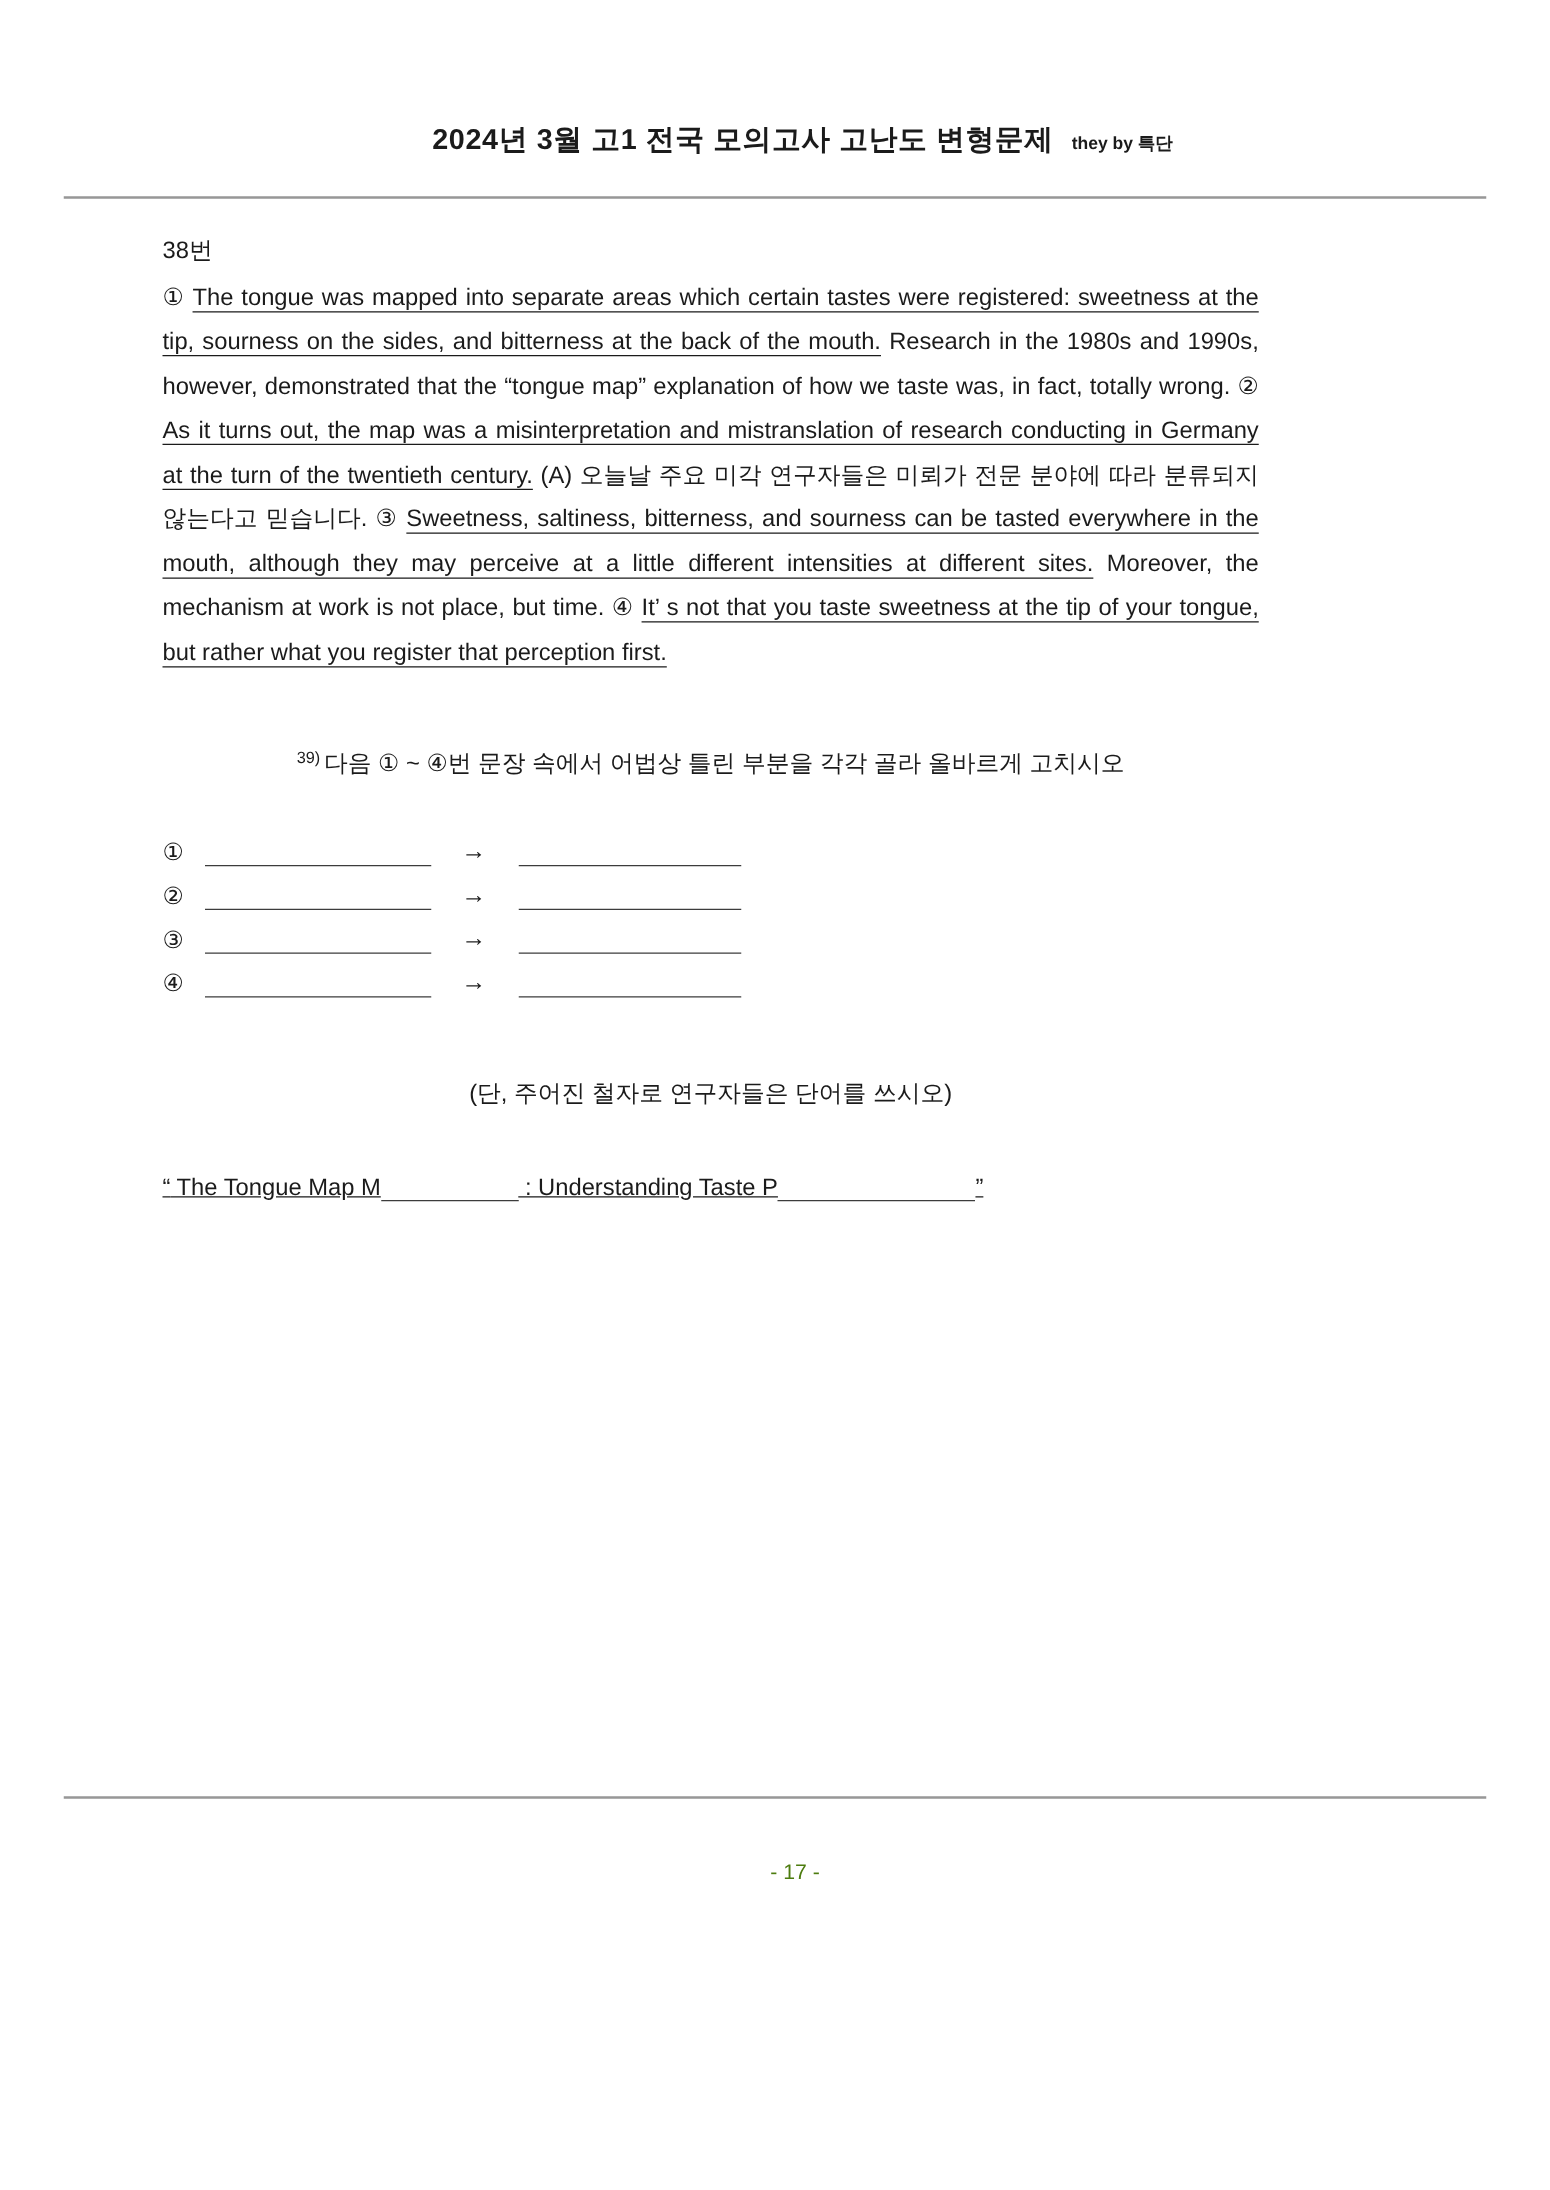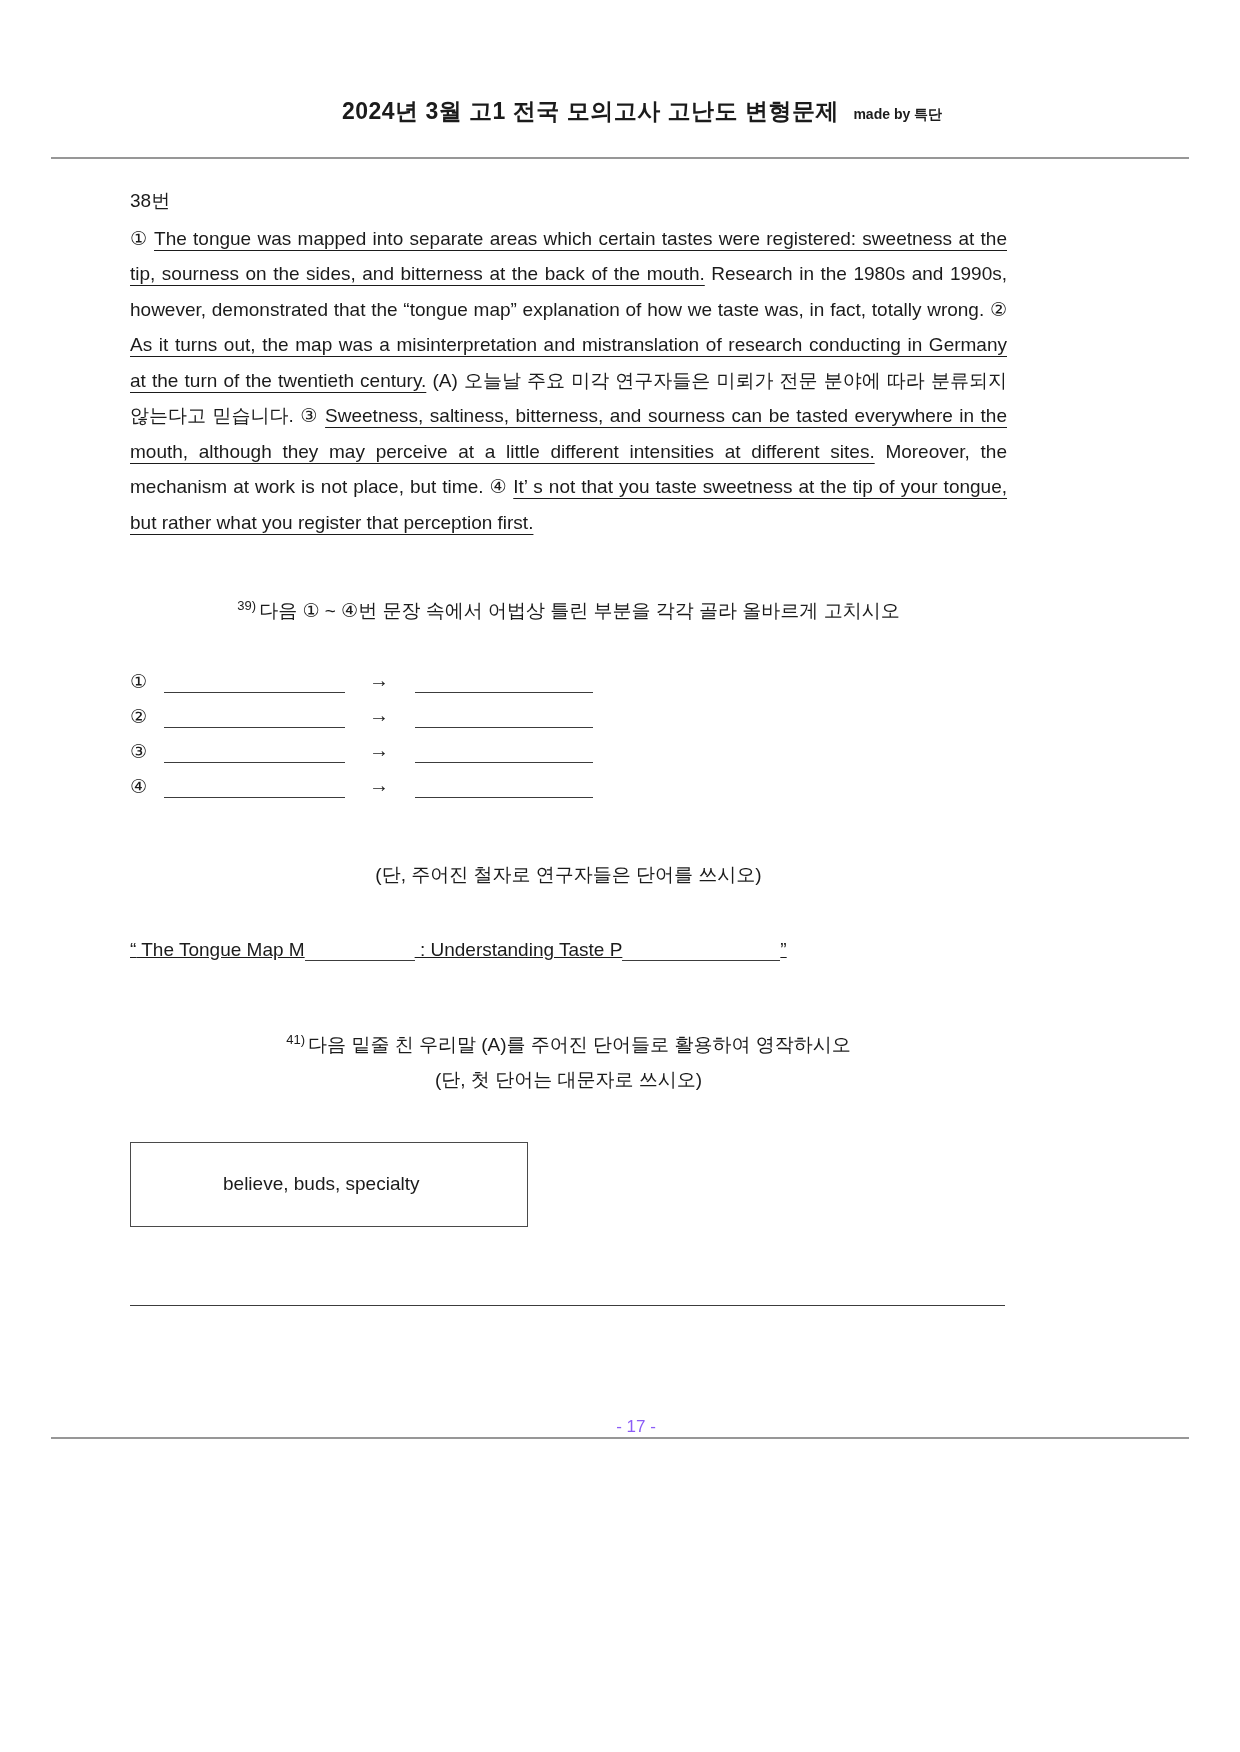--- a/index.html
+++ b/index.html
@@ -69,37 +69,37 @@
   .answer-line {
     margin-top: 78px;
     width: 875px;
     border-top: 1px solid #3c3c3c;
     height: 0;
   }
 
   .footer-rule { position: absolute; left: 0; right: 0; top: 1437px; }
   .page-number {
     position: absolute;
-    top: 1417px;
+    top: 1488px;
     left: 0;
     width: 100%;
     text-align: center;
     font-size: 17px;
-    color: #8b5cf6;
+    color: #4d7c0f;
     padding-left: 32px;
   }
 </style>
 </head>
 <body>
 
 <div class="page">
 
   <div class="header">
     <span class="title">2024년 3월 고1 전국 모의고사 고난도 변형문제</span>
-    <span class="credit">made by 특단</span>
+    <span class="credit">they by 특단</span>
   </div>
   <div class="rule header-rule"></div>
 
   <div class="content">
 
     <div class="passage-number">38번</div>
     <p class="passage" id="passage"><span>① </span><span class="u">The tongue was mapped into separate areas which certain tastes were registered: sweetness at the tip, sourness on the sides, and bitterness at the back of the mouth.</span><span> Research in the 1980s and 1990s, however, demonstrated that the “tongue map” explanation of how we taste was, in fact, totally wrong. ② </span><span class="u">As it turns out, the map was a misinterpretation and mistranslation of research conducting in Germany at the turn of the twentieth century.</span><span> (A) 오늘날 주요 미각 연구자들은 미뢰가 전문 분야에 따라 분류되지 않는다고 믿습니다. ③ </span><span class="u">Sweetness, saltiness, bitterness, and sourness can be tasted everywhere in the mouth, although they may perceive at a little different intensities at different sites.</span><span> Moreover, the mechanism at work is not place, but time. ④ </span><span class="u">It’ s not that you taste sweetness at the tip of your tongue, but rather what you register that perception first.</span></p>
 
     <div class="question q39">
       <p class="q-text"><sup class="q-sup">39)</sup><span>다음 ① ~ ④번 문장 속에서 어법상 틀린 부분을 각각 골라 올바르게 고치시오</span></p>
@@ -119,27 +119,19 @@
       </div>
     </div>
 
     <div class="question q40">
       <p class="q-text">(단, 주어진 철자로 연구자들은 단어를 쓰시오)</p>
       <p class="title-line">
         <span>“</span><span> The Tongue Map M</span><span class="blank blank-m"></span><span> : Understanding Taste P</span><span class="blank blank-p"></span><span>”</span>
       </p>
     </div>
 
-    <div class="question q41">
-      <p class="q-text"><sup class="q-sup">41)</sup><span>다음 밑줄 친 우리말 (A)를 주어진 단어들로 활용하여 영작하시오</span></p>
-      <p class="q-text">(단, 첫 단어는 대문자로 쓰시오)</p>
-      <div class="word-box">
-        <span>believe, buds, specialty</span>
-      </div>
-      <div class="answer-line"></div>
-    </div>
 
   </div>
 
   <div class="rule footer-rule"></div>
   <div class="page-number">- 17 -</div>
 
 </div>
 
 </body></html>

